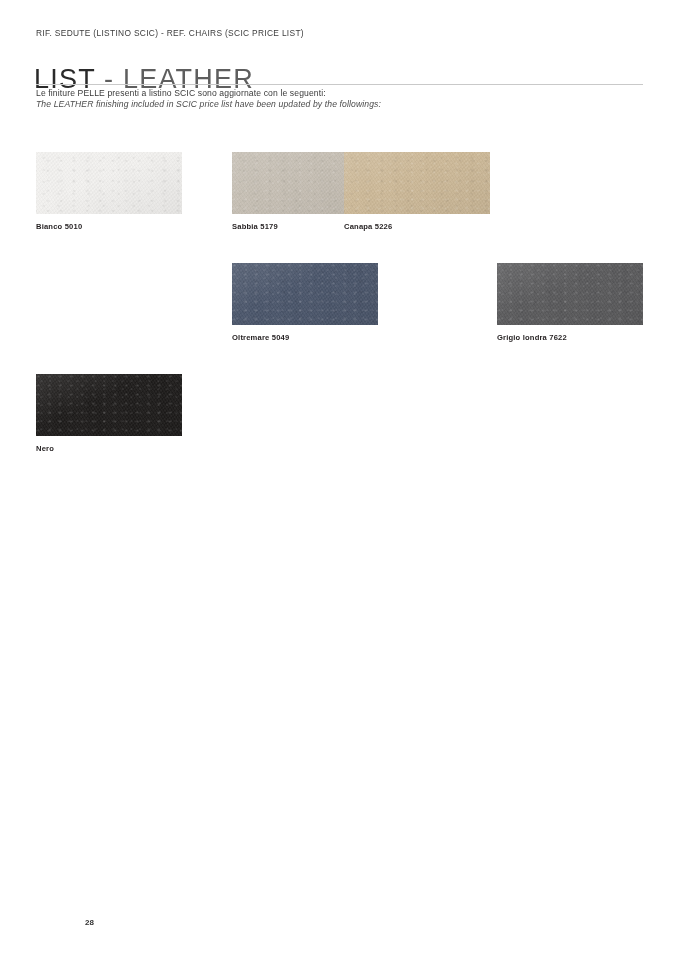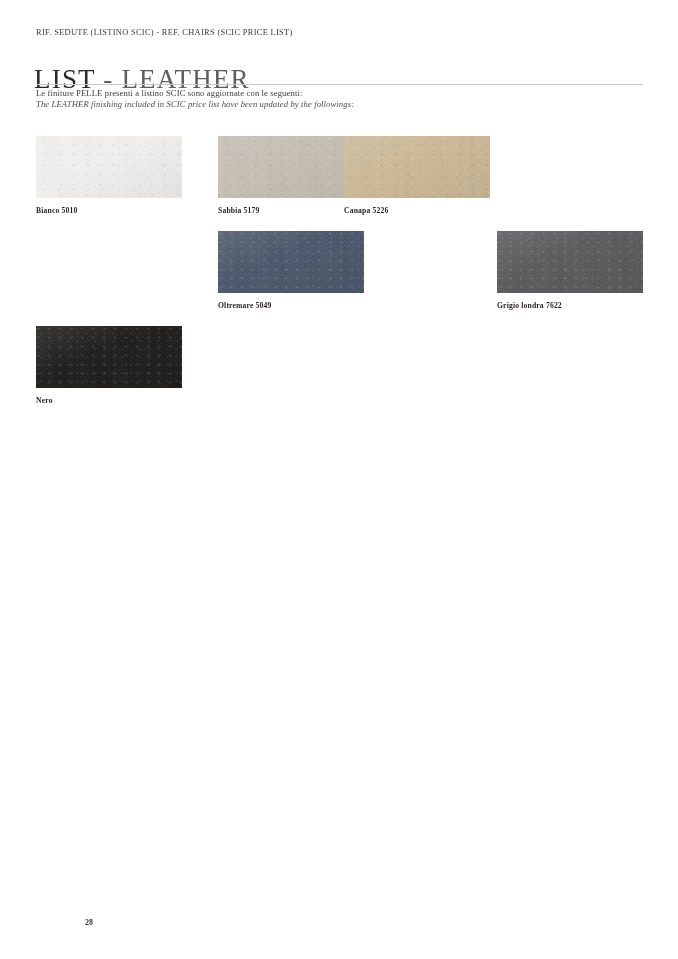--- a/index.html
+++ b/index.html
@@ -12,21 +12,20 @@
     height: 959px;
     position: relative;
     font-family: "Liberation Sans", sans-serif;
     color: #231f20;
     overflow: hidden;
   }
 
   .page {
     position: absolute;
     inset: 0;
-    font-family: Liberation Serif, serif;
   }
 
   
   .eyebrow {
     position: absolute;
     left: 36px;
     top: 28px;
     font-size: 8.4px;
     letter-spacing: 0.32px;
     color: #3b3b3b;
@@ -76,28 +75,29 @@
   
   .grid {
     position: absolute;
     left: 36px;
     top: 136px;
     width: 610px;
   }
   .row {
     position: relative;
     height: 95px;
+    margin-top: 16px;
   }
   .cell {
     position: absolute;
     top: 0;
     width: 146px;
   }
   .cell.c0 { left: 0px; }
-  .cell.c1 { left: 154px; padding-left: 28px; }
+  .cell.c1 { left: 168px; padding-left: 28px; }
   .cell.c2 { left: 308px; }
   .cell.c3 { left: 461px; }
 
   .swatch {
     position: relative;
     width: 146px;
     height: 62px;
     overflow: hidden;
   }
   .swatch .base {

